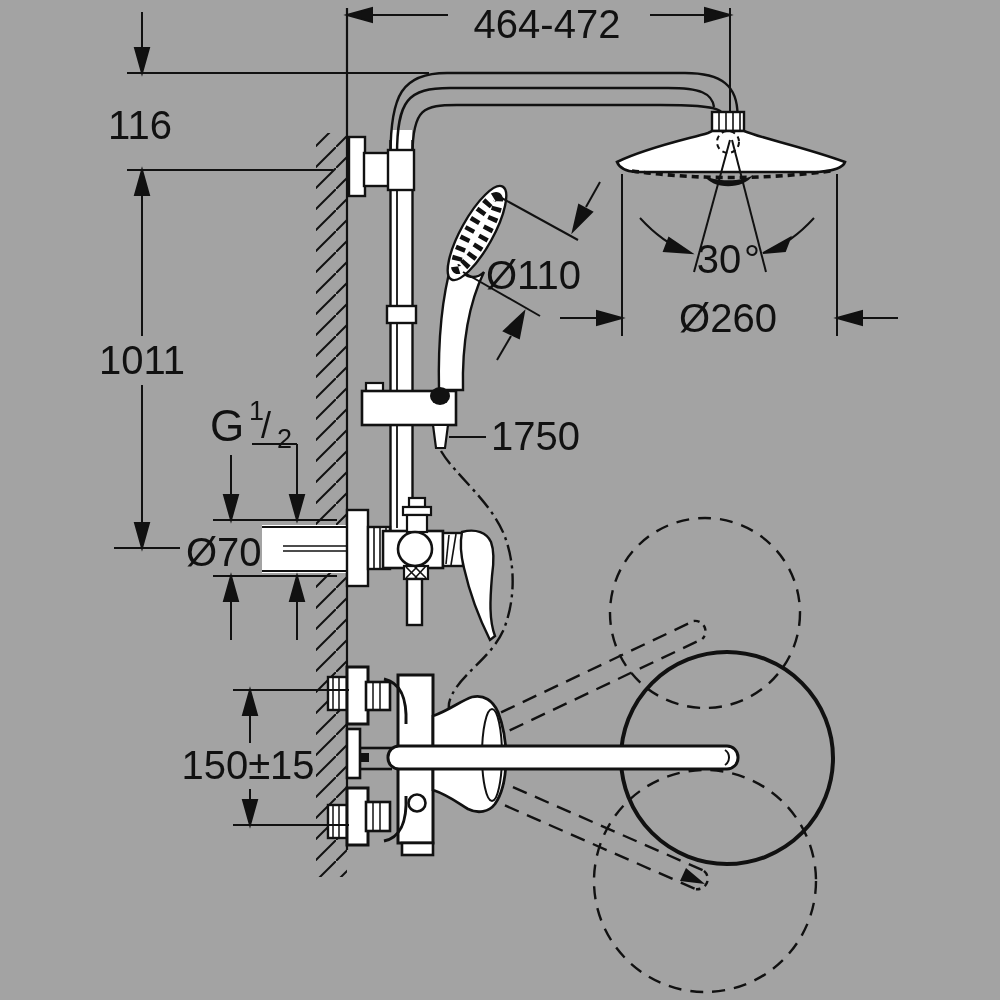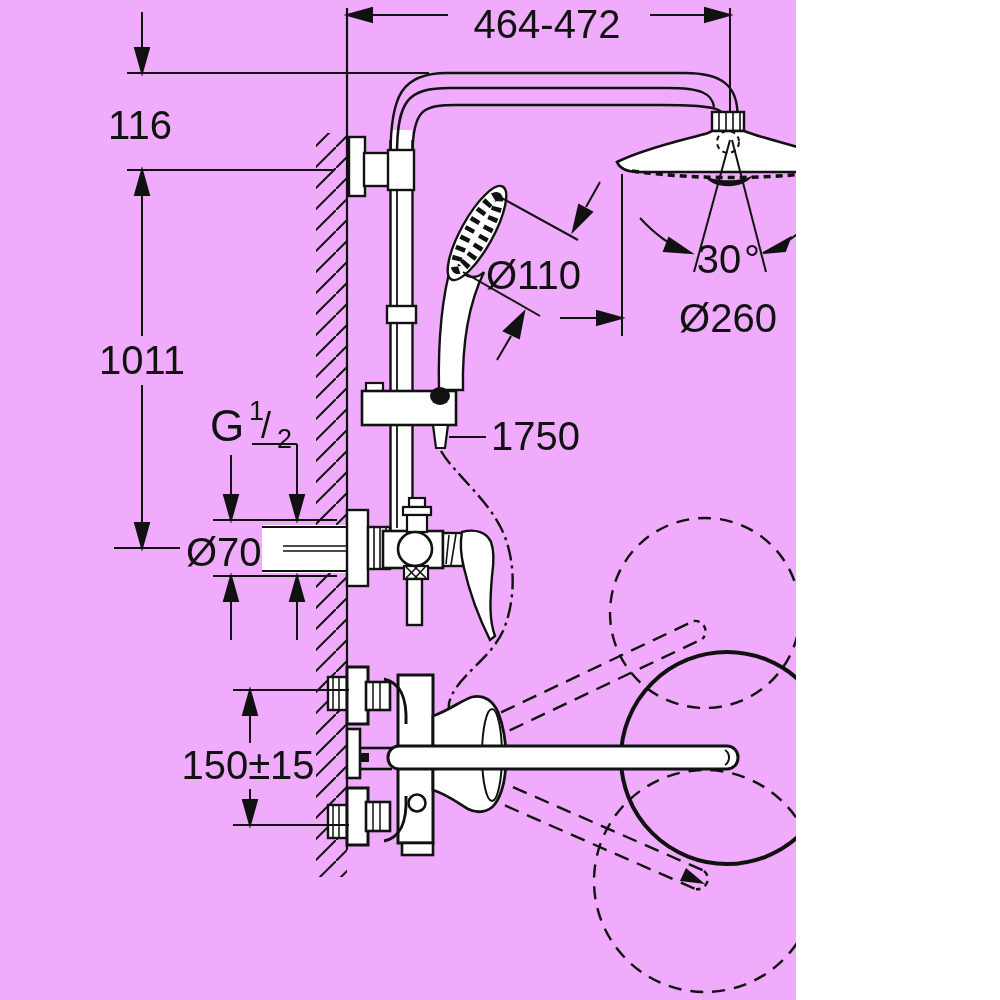--- a/index.html
+++ b/index.html
@@ -1,16 +1,16 @@
 <!DOCTYPE html>
 <html><head>
 <meta charset="utf-8">
 <style>
   html,body{margin:0;padding:0;background:#fff;}
-  .stage{width:796px;height:1000px;background:#f0abfc;position:relative;overflow:hidden;}
+  .stage{width:1000px;height:1000px;background:#a3a3a3;position:relative;overflow:hidden;}
   svg{display:block;}
   text{font-family:"Liberation Sans","DejaVu Sans",sans-serif;fill:#111;}
   .dimtxt{font-size:40px;}
   .dimtxt-g{font-size:44px;}
   .dimtxt-sup{font-size:27px;}
   .dimtxt-slash{font-size:36px;}
 </style>
 </head>
 <body>
 

